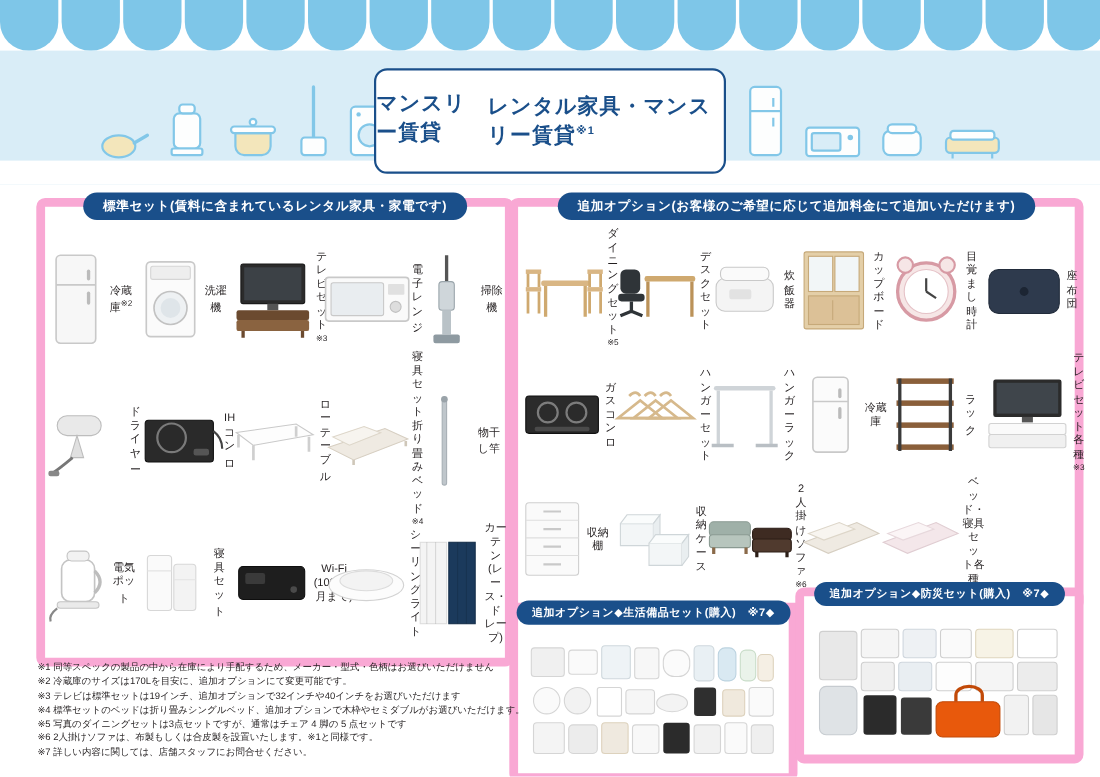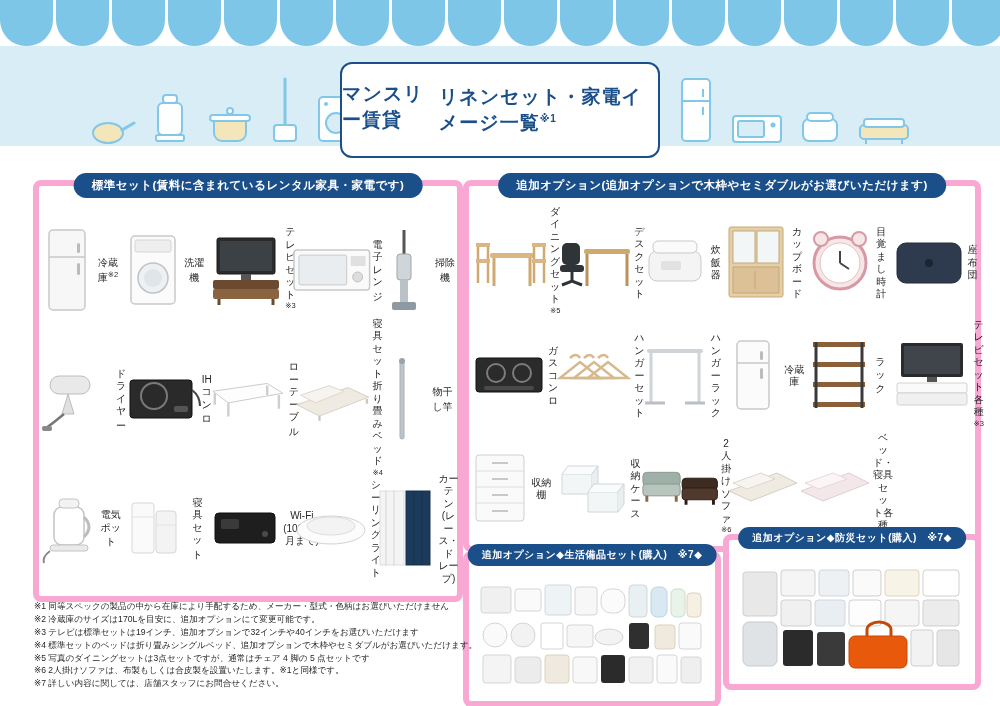--- a/index.html
+++ b/index.html
@@ -47,21 +47,21 @@
     background:#ffffff;border:2px solid #1a4f8a;border-radius:12px;
     display:flex;flex-direction:row;align-items:center;justify-content:center;
     color:#1a4f8a;
   }
   .title-plate .t1{font-size:19px;font-weight:bold;letter-spacing:1px;margin-bottom:6px;}
   .title-plate .t2{font-size:19px;font-weight:bold;letter-spacing:1px;}
   .title-plate .t2 sup{font-size:10px;font-weight:bold;}
 
   
   .panel{
-    position:absolute;border:6px solid #f9a8d4;border-radius:8px;background:#fff;
+    position:absolute;border:8px solid #f9a8d4;border-radius:8px;background:#fff;
   }
   .panel-title{
     position:absolute;top:-13px;left:50%;transform:translateX(-50%);
     background:#1a4f8a;color:#fff;border-radius:13px;
     font-size:11.5px;font-weight:bold;white-space:nowrap;
     padding:5px 18px;letter-spacing:.5px;
   }
   .panel-title.small{font-size:10px;padding:4px 14px;}
 
   #panel-standard{left:33px;top:180px;width:418px;height:410px;}
@@ -260,21 +260,21 @@
             <path d="M10 24 v5 M46 24 v5" stroke="#7ec6e8" stroke-width="2"></path>
           </svg>
       </span>
     </div>
 
     <div class="header-strip-white"></div>
 
     <div class="title-plate">
       <div class="t1">マンスリー賃貸</div>
       <div class="t2">
-        <span>リネンセット・家電イメージ一覧</span><sup>※1</sup>
+        <span>レンタル家具・マンスリー賃貸</span><sup>※1</sup>
       </div>
     </div>
   </div>
 
   <div class="panel" id="panel-standard">
     <div class="panel-title">標準セット(賃料に含まれているレンタル家具・家電です)</div>
     <div class="grid" id="grid-standard">
 
       <div class="cell">
         <div class="thumb">
@@ -451,21 +451,21 @@
             </svg>
         </div>
         <div class="caption"><span style="white-space:pre-line">カーテン
 (レース・ドレープ)</span></div>
       </div>
 
     </div>
   </div>
 
   <div class="panel" id="panel-options">
-    <div class="panel-title">追加オプション(追加オプションで木枠やセミダブルがお選びいただけます)</div>
+    <div class="panel-title">追加オプション(お客様のご希望に応じて追加料金にて追加いただけます)</div>
     <div class="grid" id="grid-options">
 
       <div class="cell">
         <div class="thumb">
           <svg width="80" height="74" viewBox="0 0 80 74">
               <rect x="20" y="28" width="44" height="5" rx="2" fill="#d9b684"></rect>
               <path d="M24 33 v28 M60 33 v28" stroke="#cfa96f" stroke-width="3"></path>
               <rect x="6" y="34" width="14" height="4" fill="#d9b684"></rect>
               <path d="M8 38 v20 M18 38 v20 M8 20 v14 M18 20 v14" stroke="#cfa96f" stroke-width="2.5"></path>
               <rect x="6" y="18" width="14" height="4" fill="#d9b684"></rect>

